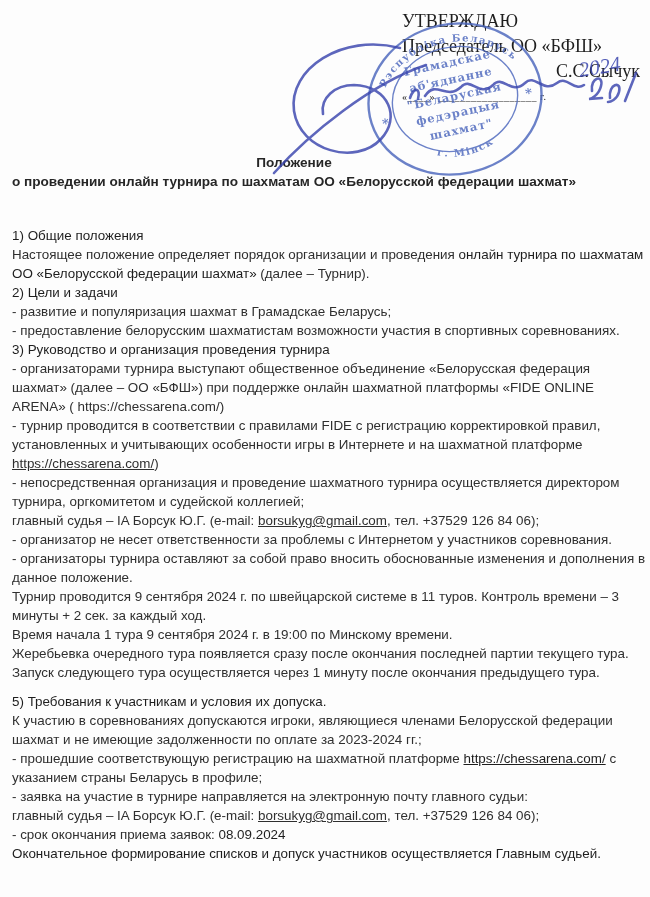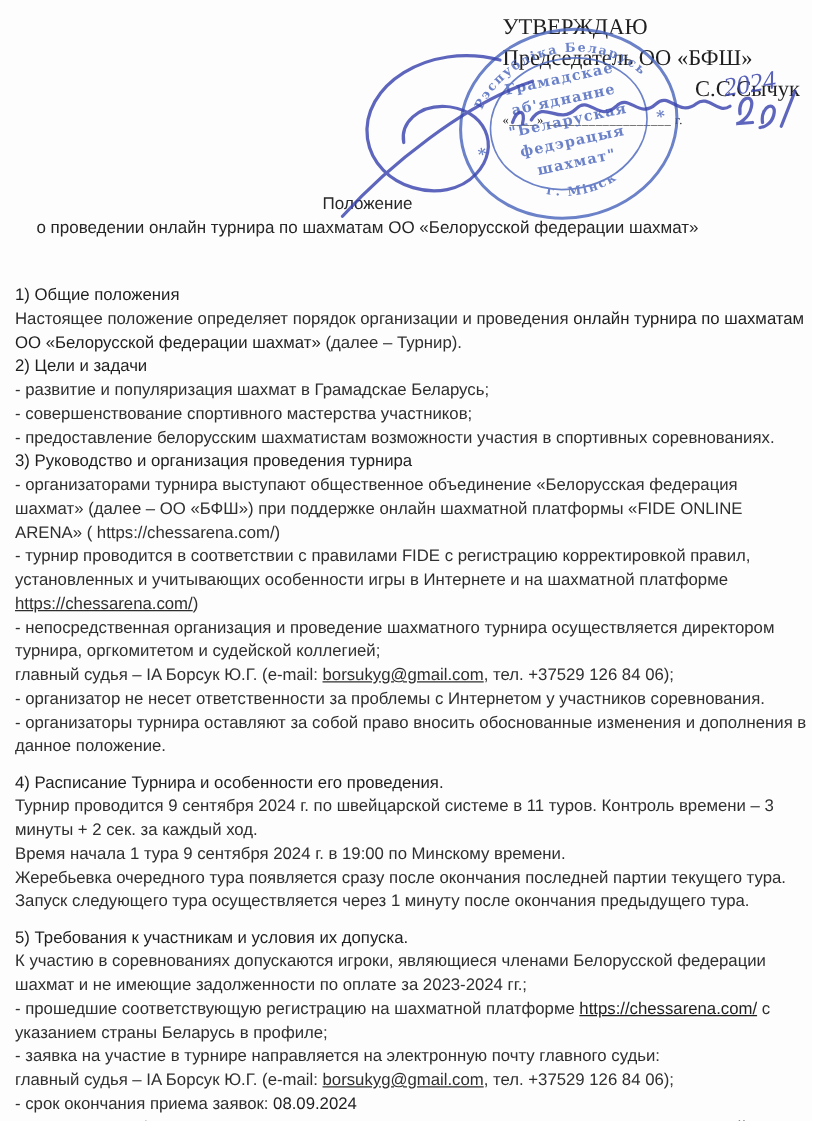--- a/index.html
+++ b/index.html
@@ -11,21 +11,21 @@
   .approve .signer{text-align:right;}
   .approve .date-line{font-size:10px;white-space:nowrap;letter-spacing:0.5px;}
   
   .stamp{position:absolute;left:362px;top:18px;z-index:3;opacity:0.82;}
   .stamp text{font-family:"DejaVu Serif",serif;font-weight:bold;fill:#4c67bd;}
   
   .signature{position:absolute;left:250px;top:25px;z-index:5;}
   .hand-year{font-family:"Liberation Serif",serif;font-style:italic;fill:#3b46ae;font-size:21px;}
   
   .title{position:absolute;top:153px;left:0;width:588px;text-align:center;z-index:1;
-         font-weight:normal;font-size:13.6px;line-height:19px;color:#262626;}
+         font-weight:bold;font-size:13.6px;line-height:19px;color:#262626;}
   
   .content{position:absolute;top:226px;left:12px;width:634px;z-index:1;
            font-size:13.4px;line-height:19px;color:#2f2f2f;}
   .para{margin:0;}
   .para.gap{margin-top:10px;}
   .b{font-weight:normal;color:#1e1e1e;}
   .u{text-decoration:underline;}
 </style>
 </head>
 <body>
@@ -79,30 +79,28 @@
   <div class="title">
     <div>Положение</div>
     <div>о проведении онлайн турнира по шахматам ОО «Белорусской федерации шахмат»</div>
   </div>
 
   <div class="content">
       <div class="para"><span class="b">1) Общие положения</span></div>
       <div class="para"><span>Настоящее положение определяет порядок организации и проведения </span><span class="b">онлайн турнира по шахматам ОО «Белорусской федерации шахмат»</span><span> (далее – Турнир).</span></div>
       <div class="para"><span class="b">2) Цели и задачи</span></div>
       <div class="para"><span>- развитие и популяризация шахмат в Грамадскае Беларусь;</span></div>
-      <div class="para"><span>- совершенствование спортивного мастерства участников;</span></div>
       <div class="para"><span>- предоставление белорусским шахматистам возможности участия в спортивных соревнованиях.</span></div>
       <div class="para"><span class="b">3) Руководство и организация проведения турнира</span></div>
       <div class="para"><span>- организаторами турнира выступают общественное объединение «Белорусская федерация шахмат» (далее – ОО «БФШ») при поддержке онлайн шахматной платформы «FIDE ONLINE ARENA» ( https://chessarena.com/)</span></div>
       <div class="para"><span>- турнир проводится в соответствии с правилами FIDE с регистрацию корректировкой правил, установленных и учитывающих особенности игры в Интернете и на шахматной платформе </span><span class="u">https://chessarena.com/</span><span>)</span></div>
       <div class="para"><span>- непосредственная организация и проведение шахматного турнира осуществляется директором турнира, оргкомитетом и судейской коллегией;</span></div>
       <div class="para"><span>главный судья – IA Борсук Ю.Г. (e-mail: </span><span class="u">borsukyg@gmail.com</span><span>, тел. +37529 126 84 06);</span></div>
       <div class="para"><span>- организатор не несет ответственности за проблемы с Интернетом у участников соревнования.</span></div>
       <div class="para"><span>- организаторы турнира оставляют за собой право вносить обоснованные изменения и дополнения в данное положение.</span></div>
-      <div class="para gap"><span class="b">4) Расписание Турнира и особенности его проведения.</span></div>
       <div class="para"><span>Турнир проводится 9 сентября 2024 г. по швейцарской системе в 11 туров. Контроль времени – 3 минуты + 2 сек. за каждый ход.</span></div>
       <div class="para"><span>Время начала 1 тура 9 сентября 2024 г. в 19:00 по Минскому времени.</span></div>
       <div class="para"><span>Жеребьевка очередного тура появляется сразу после окончания последней партии текущего тура. Запуск следующего тура осуществляется через 1 минуту после окончания предыдущего тура.</span></div>
       <div class="para gap"><span class="b">5) Требования к участникам и условия их допуска.</span></div>
       <div class="para"><span>К участию в соревнованиях допускаются игроки, являющиеся членами Белорусской федерации шахмат и не имеющие задолженности по оплате за 2023-2024 гг.;</span></div>
       <div class="para"><span>- прошедшие соответствующую регистрацию на шахматной платформе </span><span class="b u">https://chessarena.com/</span><span> с указанием страны Беларусь в профиле;</span></div>
       <div class="para"><span>- заявка на участие в турнире направляется на электронную почту главного судьи:</span></div>
       <div class="para"><span>главный судья – IA Борсук Ю.Г. (e-mail: </span><span class="u">borsukyg@gmail.com</span><span>, тел. +37529 126 84 06);</span></div>
       <div class="para"><span>- срок окончания приема заявок: </span><span class="b">08.09.2024</span></div>
       <div class="para"><span class="b">Окончательное формирование списков и допуск участников осуществляется Главным судьей.</span></div>

